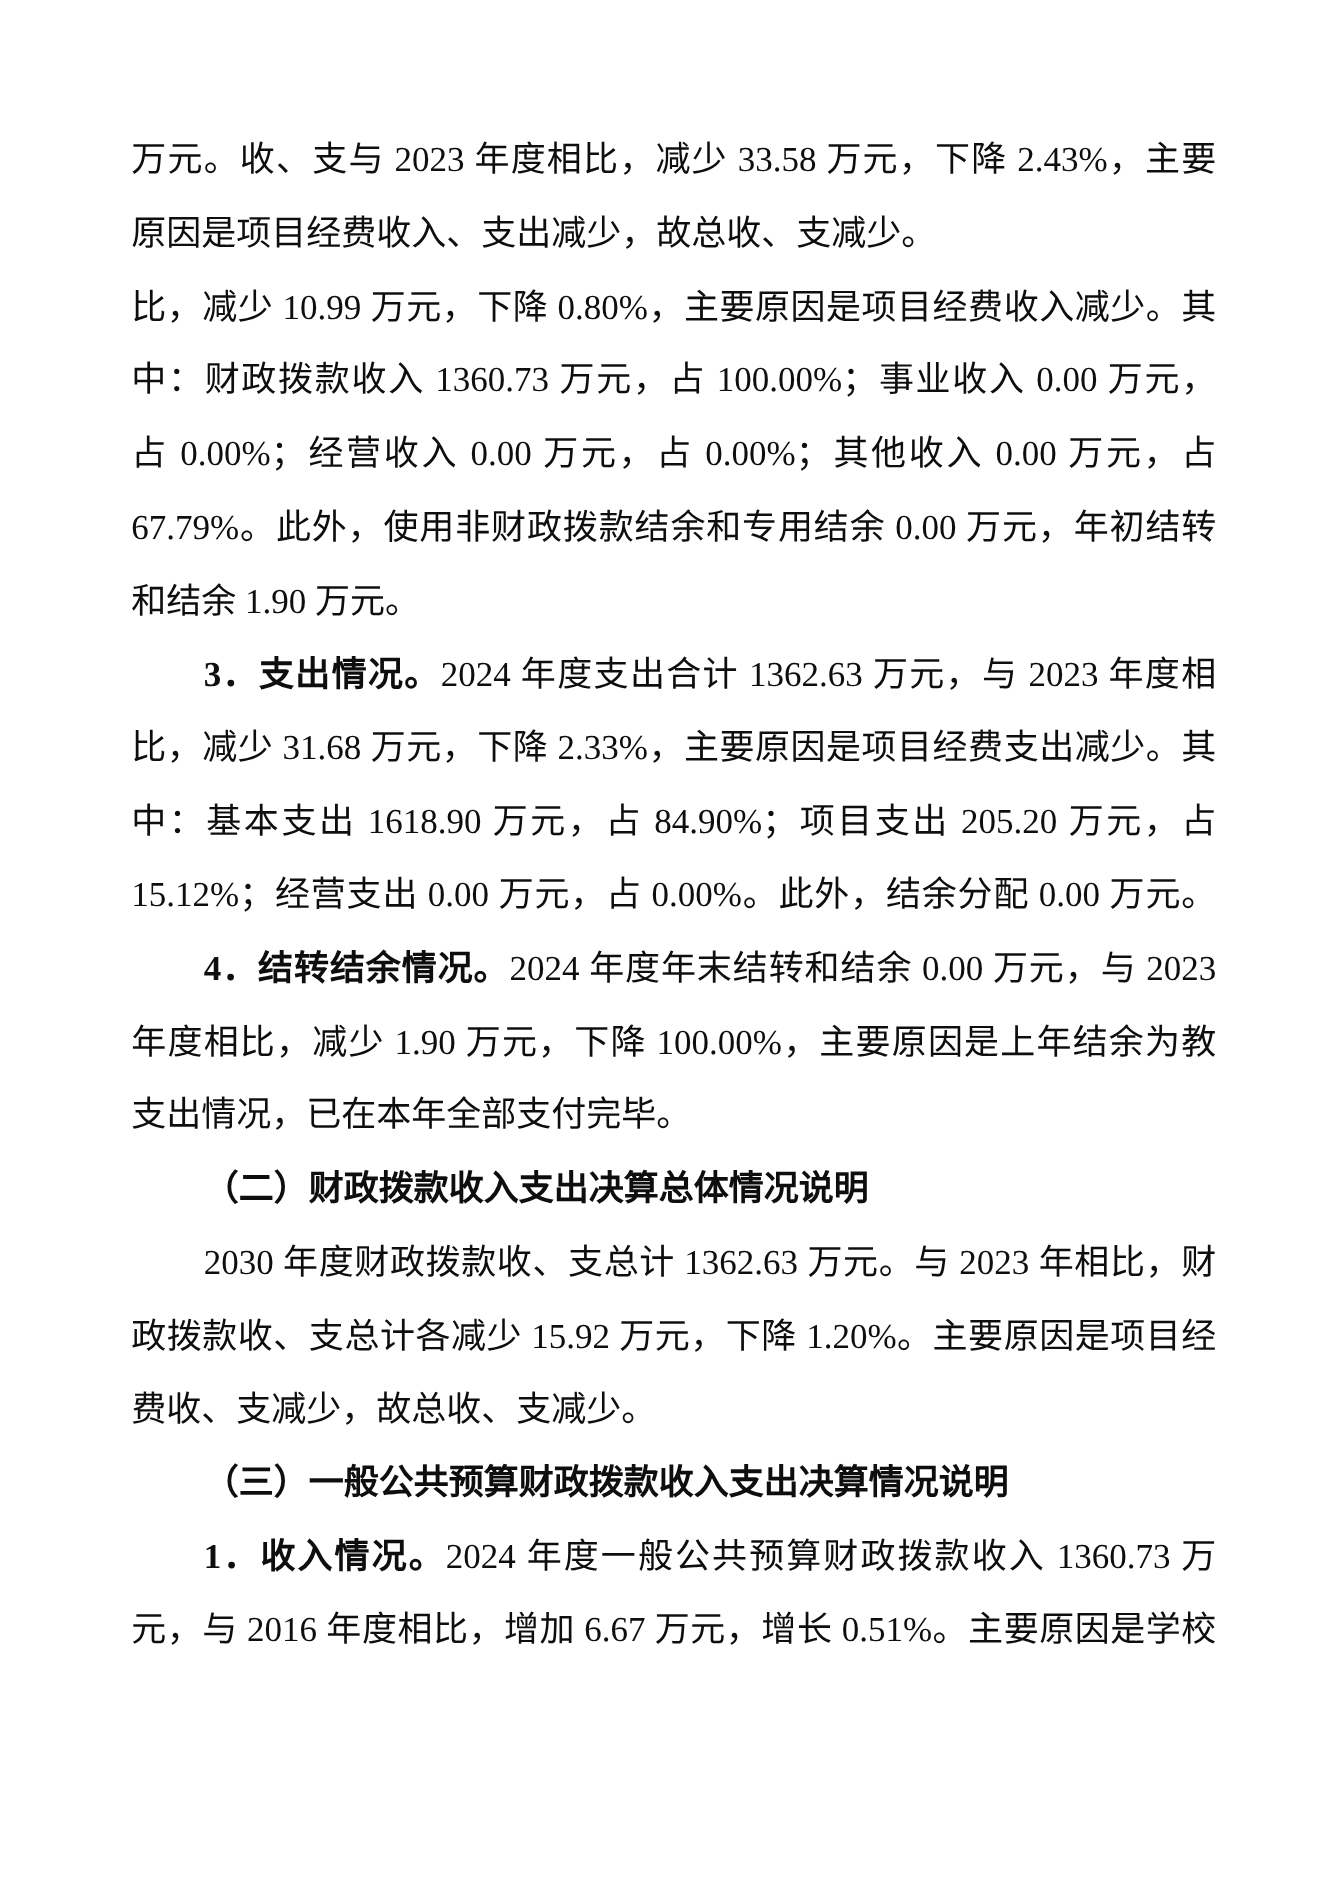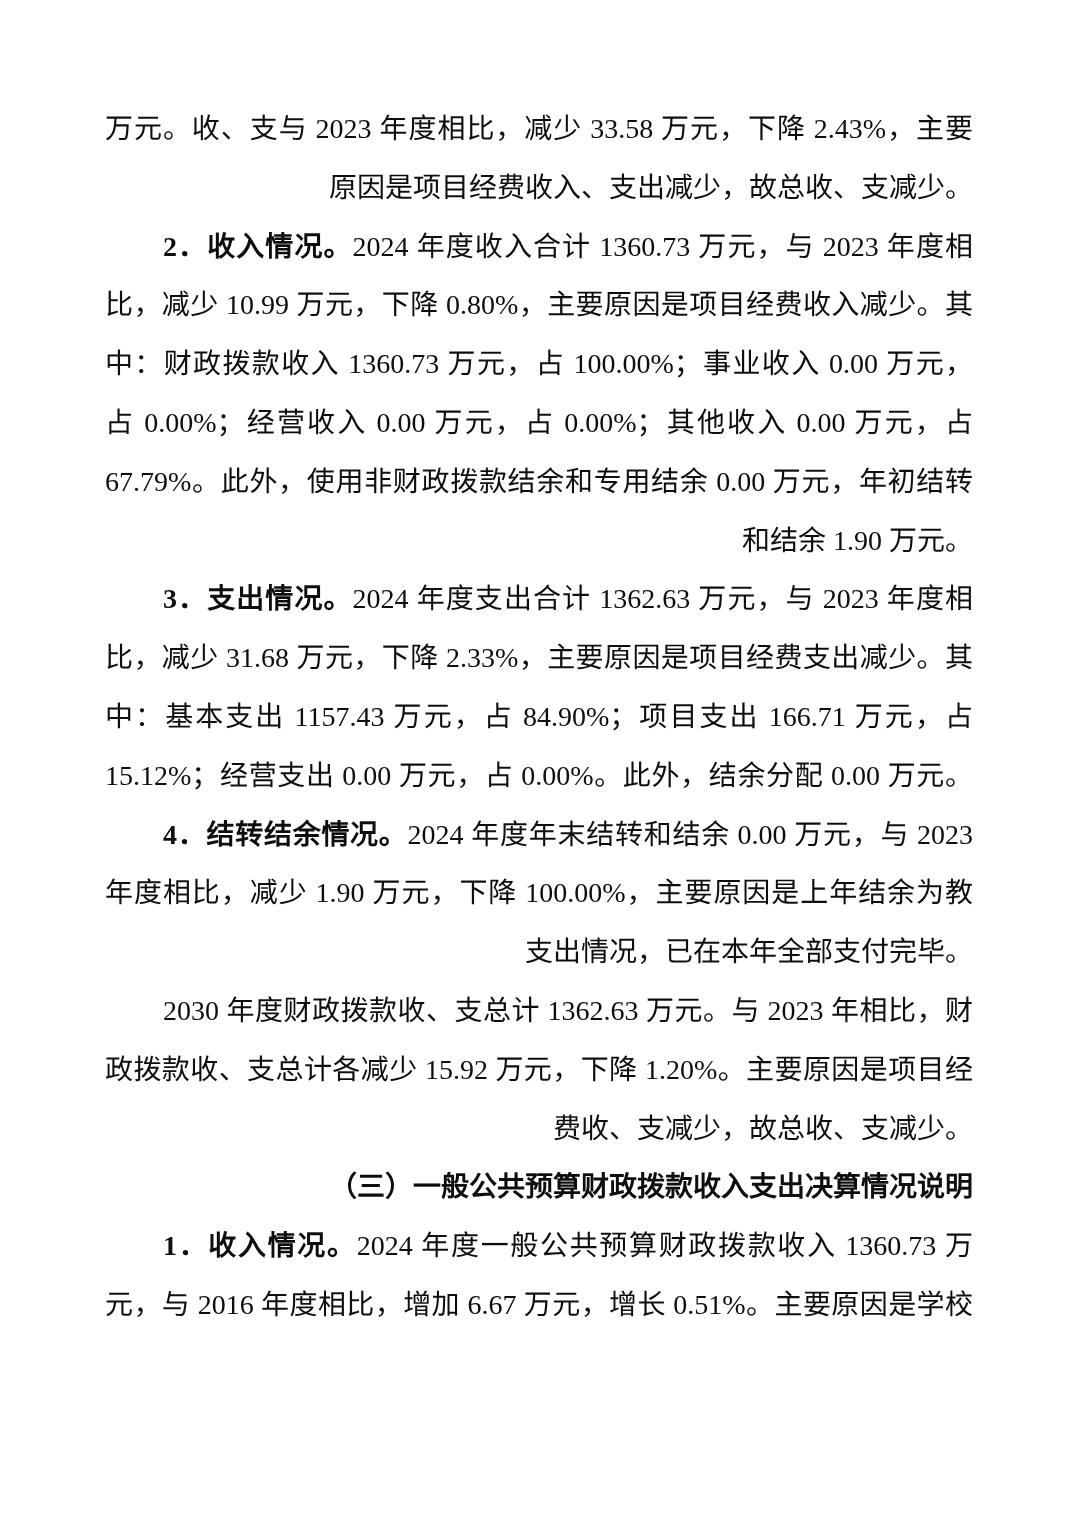--- a/index.html
+++ b/index.html
@@ -20,21 +20,21 @@
     left: 105px;
     top: 100px;
     width: 868px;
     font-family: "Liberation Serif", "DejaVu Serif", serif;
     font-size: 28px;
     color: #0e0e0e;
   }
   .line {
     height: 58.8px;
     line-height: 58.8px;
-    text-align: right;
+    text-align: left;
     white-space: normal;
   }
   .line.just {
     text-align: justify;
     text-align-last: justify;
     text-justify: inter-ideograph;
   }
   .line.indent {
     text-indent: 58px;
   }
@@ -42,33 +42,33 @@
     font-weight: bold;
   }
 </style>
 </head>
 <body>
 
 <div class="page">
   <div class="doc-body" id="doc-body">
       <div class="line just"><span>万元。收、支与 2023 年度相比，减少 33.58 万元，下降 2.43%，主要</span></div>
       <div class="line"><span>原因是项目经费收入、支出减少，故总收、支减少。</span></div>
-      <div class="line just indent"><span class="b">2．收入情况。</span><span>2024 年度收入合计 1360.73 万元，与 2023 年度相</span></div>
       <div class="line just"><span>比，减少 10.99 万元，下降 0.80%，主要原因是项目经费收入减少。其</span></div>
       <div class="line just"><span>中：财政拨款收入 1360.73 万元，占 100.00%；事业收入 0.00 万元，</span></div>
       <div class="line just"><span>占 0.00%；经营收入 0.00 万元，占 0.00%；其他收入 0.00 万元，占</span></div>
       <div class="line just"><span>67.79%。此外，使用非财政拨款结余和专用结余 0.00 万元，年初结转</span></div>
       <div class="line"><span>和结余 1.90 万元。</span></div>
       <div class="line just indent"><span class="b">3．支出情况。</span><span>2024 年度支出合计 1362.63 万元，与 2023 年度相</span></div>
       <div class="line just"><span>比，减少 31.68 万元，下降 2.33%，主要原因是项目经费支出减少。其</span></div>
-      <div class="line just"><span>中：基本支出 1157.43 万元，占 84.90%；项目支出 166.71 万元，占</span></div>
+      <div class="line just"><span>中：基本支出 1618.90 万元，占 84.90%；项目支出 205.20 万元，占</span></div>
       <div class="line just"><span>15.12%；经营支出 0.00 万元，占 0.00%。此外，结余分配 0.00 万元。</span></div>
       <div class="line just indent"><span class="b">4．结转结余情况。</span><span>2024 年度年末结转和结余 0.00 万元，与 2023</span></div>
       <div class="line just"><span>年度相比，减少 1.90 万元，下降 100.00%，主要原因是上年结余为教</span></div>
       <div class="line"><span>支出情况，已在本年全部支付完毕。</span></div>
+      <div class="line indent"><span class="b">（二）财政拨款收入支出决算总体情况说明</span></div>
       <div class="line just indent"><span>2030 年度财政拨款收、支总计 1362.63 万元。与 2023 年相比，财</span></div>
       <div class="line just"><span>政拨款收、支总计各减少 15.92 万元，下降 1.20%。主要原因是项目经</span></div>
       <div class="line"><span>费收、支减少，故总收、支减少。</span></div>
       <div class="line indent"><span class="b">（三）一般公共预算财政拨款收入支出决算情况说明</span></div>
       <div class="line just indent"><span class="b">1．收入情况。</span><span>2024 年度一般公共预算财政拨款收入 1360.73 万</span></div>
       <div class="line just"><span>元，与 2016 年度相比，增加 6.67 万元，增长 0.51%。主要原因是学校</span></div>
     </div>
 </div>
 
 </body></html>

